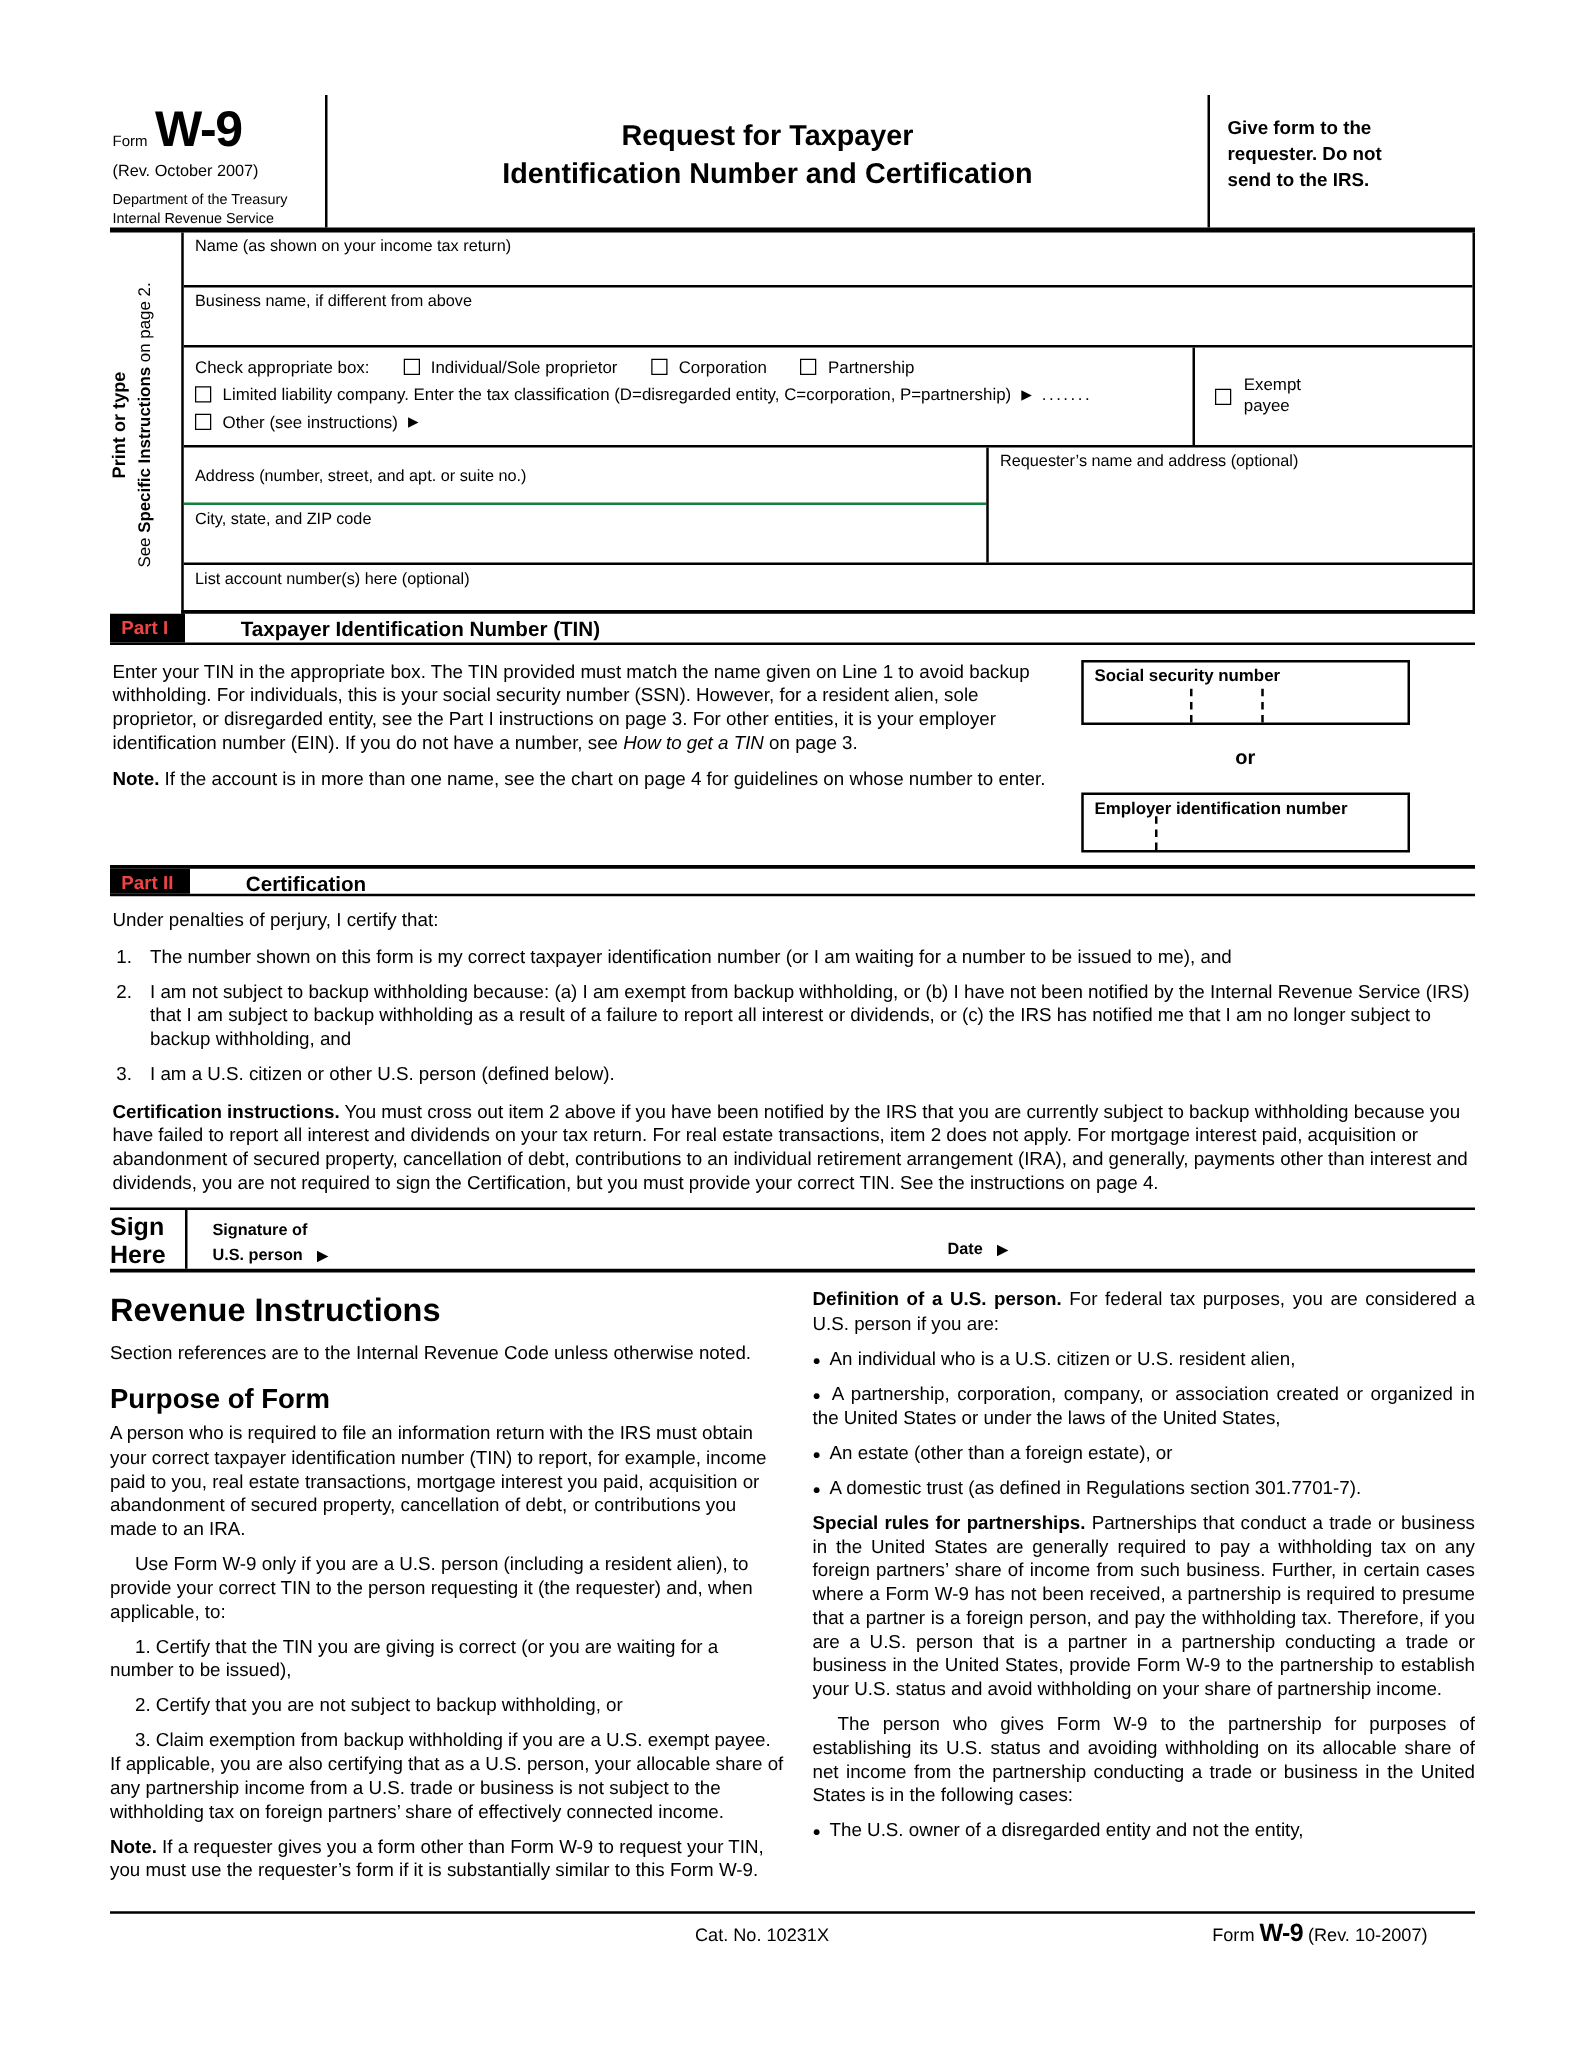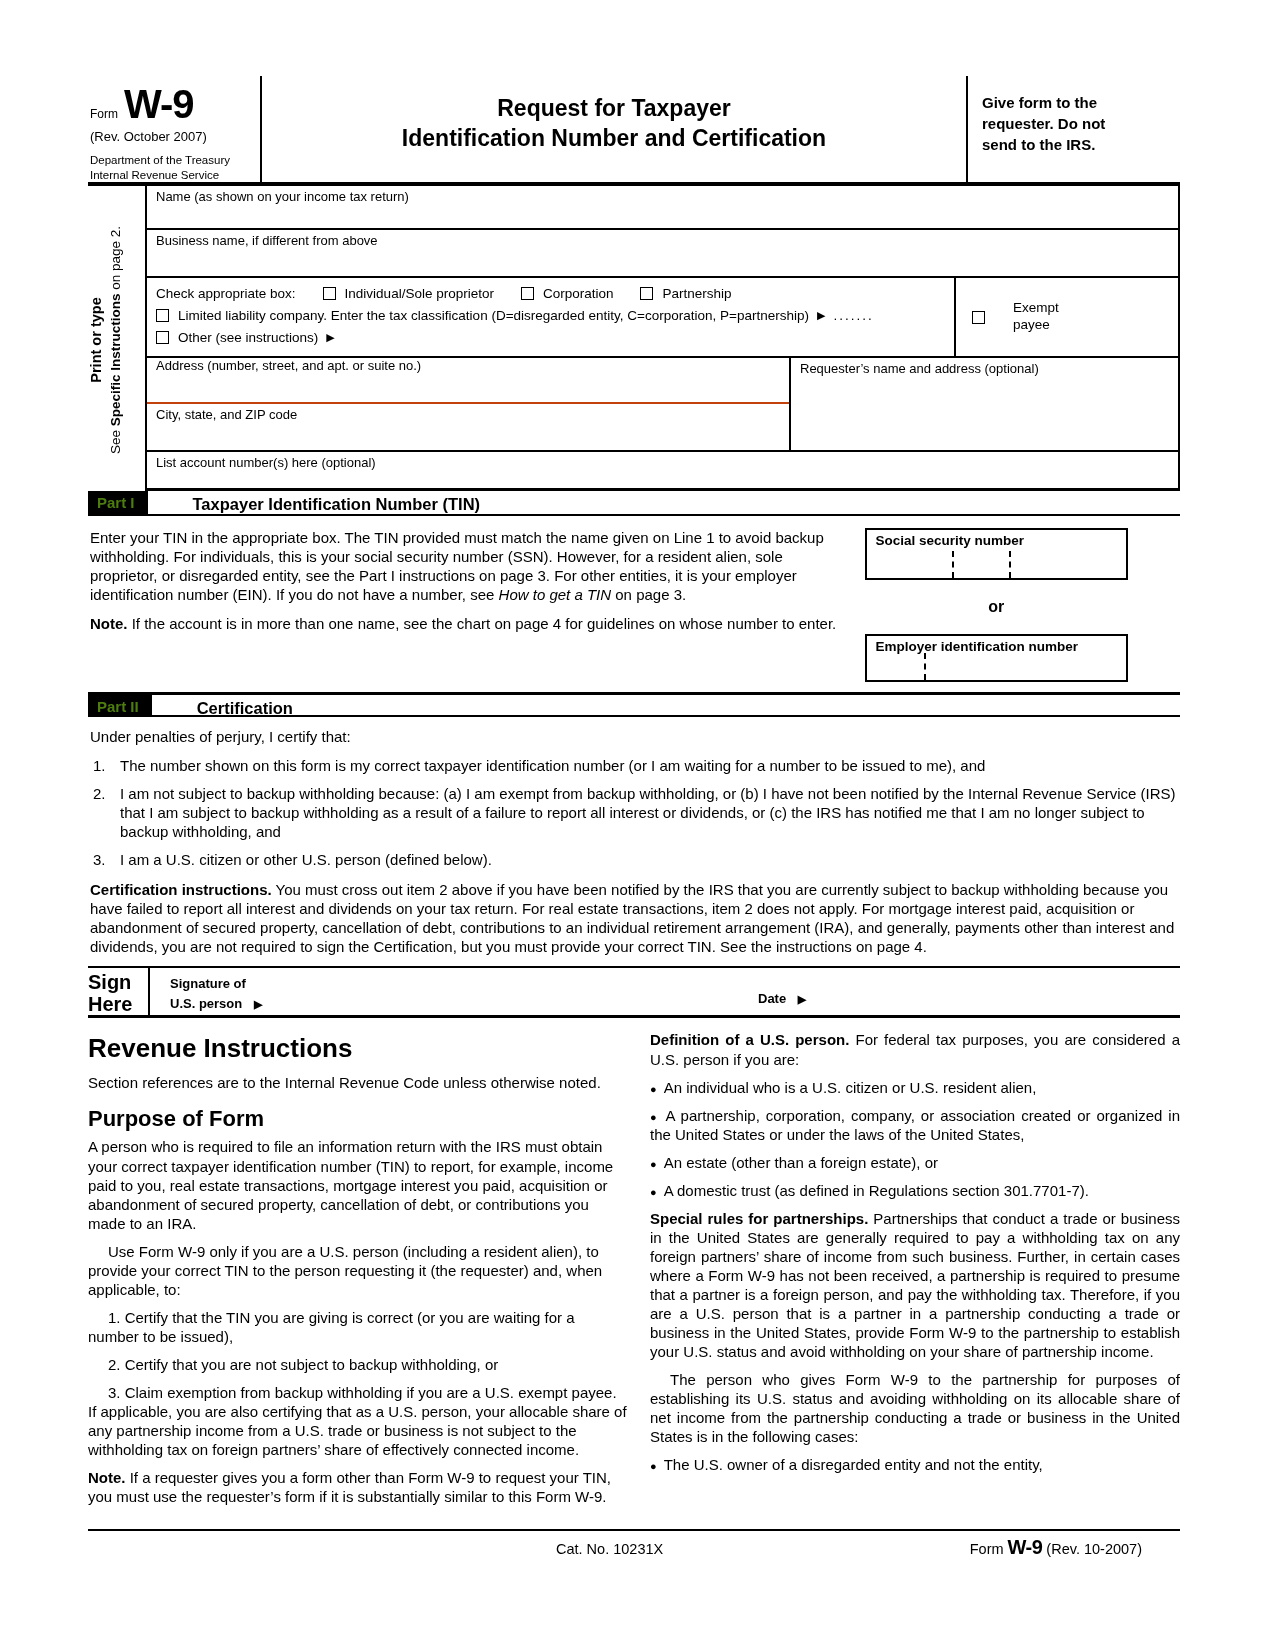--- a/index.html
+++ b/index.html
@@ -34,33 +34,33 @@
   .name-row { height:44px; }
   .business-row { height:48px; }
   .check-section { display:flex; border-bottom:2px solid #000; }
   .check-main { flex:1; padding:8px 0 4px 9px; font-size:13.5px; }
   .check-line { margin-bottom:7px; display:flex; align-items:center; flex-wrap:wrap; }
   .checkbox { display:inline-block; width:13px; height:13px; border:1.5px solid #000; background:#fff; flex:none; }
   .cb-gap { margin-left:27px; }
   .cb-lbl { margin-left:9px; }
   .arrow { font-size:11px; margin-left:8px; }
   .dots { letter-spacing:2px; margin-left:8px; }
-  .exempt-cell { width:224px; border-left:2px solid #000; display:flex; align-items:center; padding-left:16px;gap:18px; }
+  .exempt-cell { width:224px; border-left:2px solid #000; display:flex; align-items:center; padding-left:16px; }
   .exempt-txt { width:70px; font-size:13.5px; line-height:1.25; margin-left:10px; }
   .addr-req { display:flex; border-bottom:2px solid #000; }
   .addr-city { flex:1; }
-  .address-row { height:46px; padding:0 0 0 9px; border-bottom:2px solid #c2410c; }
+  .address-row { height:46px; padding:15px 0 0 9px; border-bottom:2px solid #15803d; }
   .city-row { height:46px; padding:3px 0 0 9px; }
   .req-cell { width:389px; border-left:2px solid #000; padding:3px 0 0 9px; }
   .account-row { height:36px; padding:3px 0 12px 9px; }
 
   
   .part-bar { display:flex; align-items:stretch; border-bottom:2px solid #000; height:25px; }
   .part-bar.topline { border-top:3px solid #000; }
-  .part-label { background:#000; color:#4d7c0f; font-weight:bold; font-size:15px; padding:3px 13px 0 9px; }
+  .part-label { background:#000; color:#ef4444; font-weight:bold; font-size:15px; padding:3px 13px 0 9px; }
   .part-title { font-weight:bold; font-size:16.5px; margin-left:45px; padding-top:4px; }
 
   
   .p1 { display:flex; padding:12px 0 10px 2px; }
   .p1-left { width:762px; font-size:15px; line-height:1.27; }
   .p1-note { margin-top:10px; }
   .p1-right { width:330px; padding-left:14px; padding-right:52px; }
   .tin-box { border:2px solid #000; position:relative; padding:3px 0 0 9px; font-weight:bold; font-size:13.5px; }
   .ssn-box { height:52px; }
   .ein-box { height:48px; }

